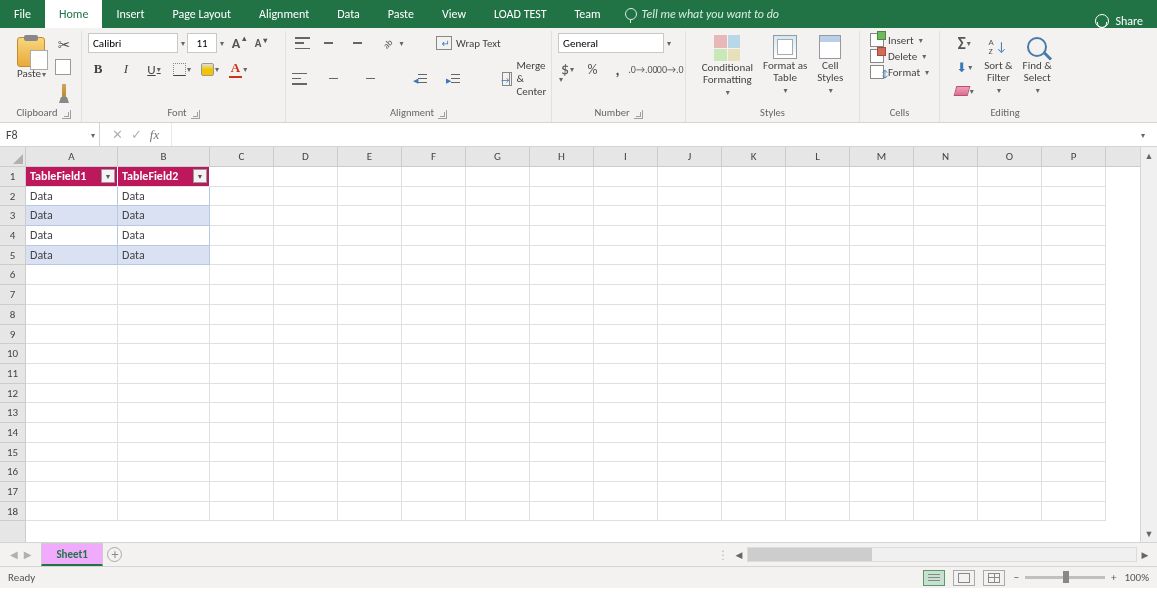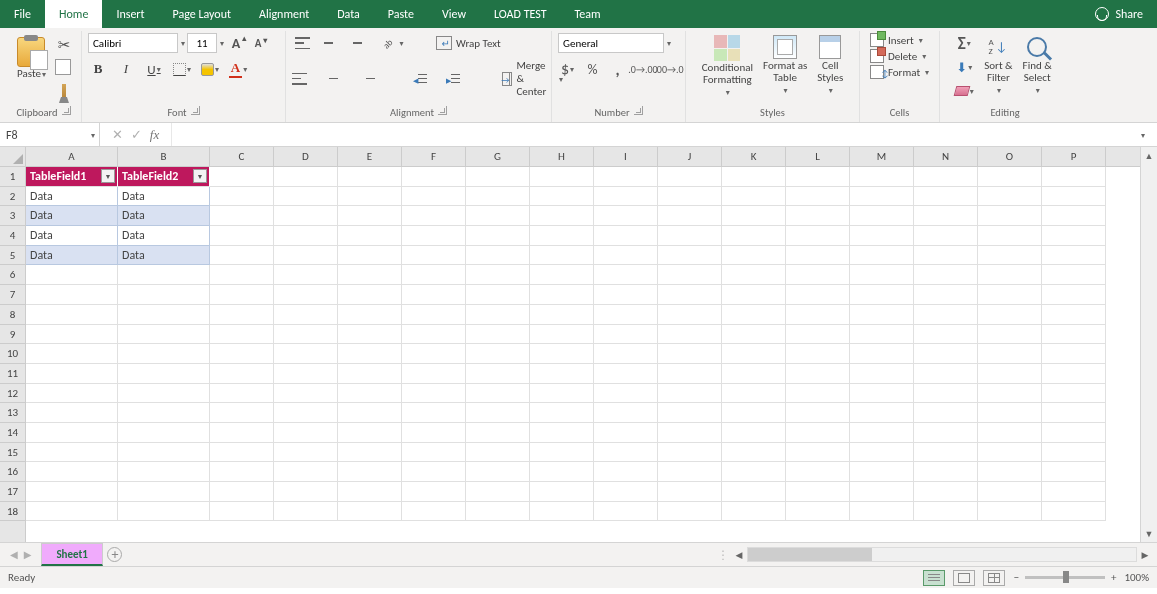--- a/index.html
+++ b/index.html
@@ -4,26 +4,26 @@
 <style>
 *{box-sizing:border-box;margin:0;padding:0;font-family:"Segoe UI",Calibri,Arial,sans-serif}
 body{background:#fff;width:1157px;height:594px;overflow:hidden;position:relative;font-size:12px;color:#444}
 .titlebar{height:28px;background:#217346;display:flex;align-items:stretch;color:#fff}
 .tab{padding:0 14px;display:flex;align-items:center;font-size:12px;cursor:pointer}
 .tab.file{background:#217346}
 .tab.active{background:#fff;color:#217346}
 .tellme{display:flex;align-items:center;gap:5px;padding:0 10px;color:#d8eee2;font-style:italic}
 .tellme .bulb{width:12px;height:12px;border:1.2px solid #d8eee2;border-radius:50%;position:relative}
 .tellme .bulb:after{content:"";position:absolute;width:1px;height:3px;background:#d8eee2;left:4px;top:11px}
-.share{margin-left:auto;display:flex;align-items:center;gap:6px;padding:0 14px}
+.share{margin-left:auto;display:flex;align-items:flex-end;gap:6px;padding:0 14px}
 .share-ico{width:14px;height:14px;border:1.2px solid #fff;border-radius:50%;position:relative}
 .share-ico:before{content:"";position:absolute;width:8px;height:5px;border:1.2px solid #fff;border-top:none;border-radius:0 0 7px 7px;left:1px;top:7px}
 .ribbon{height:95px;background:#f3f2f1;border-bottom:1px solid #d4d4d4;display:flex;padding:3px 6px 0}
 .group{border-right:1px solid #e1e1e1;padding:2px 6px 0;display:flex;flex-direction:column;align-items:center;justify-content:space-between}
-.glabel{font-size:10.5px;color:#666;padding:2px 0 3px;display:flex;align-items:flex-start;gap:4px}
+.glabel{font-size:10.5px;color:#666;padding:2px 0 3px;display:flex;align-items:flex-end;gap:4px}
 .dlg{width:9px;height:9px;border:1px solid #a0a0a0;border-top:none;border-left:none;position:relative}
 .dlg:after{content:"";position:absolute;width:4px;height:4px;border-right:1px solid #a0a0a0;border-bottom:1px solid #a0a0a0;right:1px;bottom:1px}
 .btncol{display:flex;flex-direction:column;align-items:center;gap:1px;padding:2px 4px;cursor:pointer}
 .btncol .lbl{font-size:11px;color:#444;text-align:center;line-height:1.1}
 .smallbtn{width:20px;height:20px;display:flex;align-items:center;justify-content:center;cursor:pointer}
 .row{display:flex;gap:2px;align-items:center}
 .dd{font-size:8px;color:#666;margin-left:1px}
 .clip{display:flex;align-items:flex-start}
 .paste-ico{width:28px;height:30px;background:linear-gradient(#f8d77e,#e8a93a);border:1px solid #c88a2a;border-radius:3px;position:relative;margin-top:2px}
 .paste-ico:before{content:"";position:absolute;width:14px;height:6px;background:#888;border-radius:2px;left:6px;top:-3px}
@@ -145,20 +145,24 @@
   <div class="tab file">File</div>
   <div class="tab active">Home</div>
   <div class="tab">Insert</div>
   <div class="tab">Page Layout</div>
   <div class="tab">Alignment</div>
   <div class="tab">Data</div>
   <div class="tab">Paste</div>
   <div class="tab">View</div>
   <div class="tab">LOAD TEST</div>
   <div class="tab">Team</div>
+  <div class="tellme">
+      <span class="bulb"></span>
+      <span>Tell me what you want to do</span>
+    </div>
   <div class="share">
       <span class="share-ico"></span>
       <span>Share</span>
     </div>
 </div>
 
 <div class="ribbon">
   <div class="group" style="width:76px">
     <div class="clip">
       <div class="btncol">

